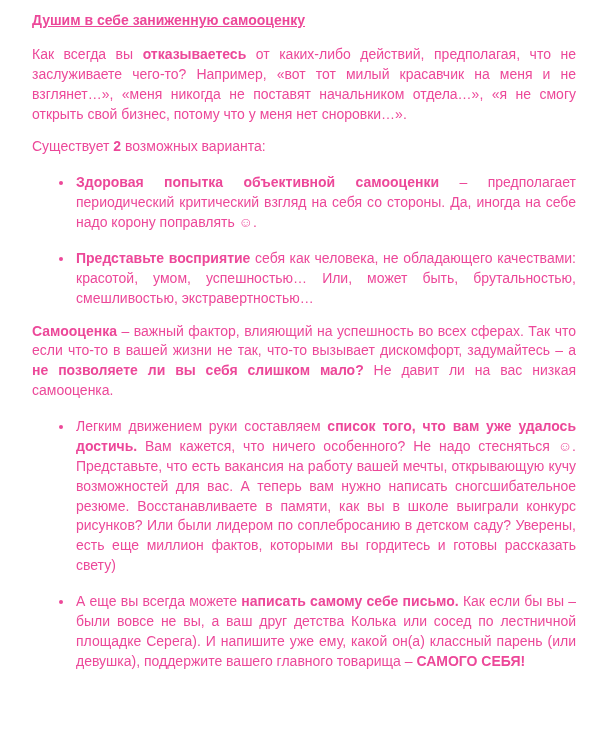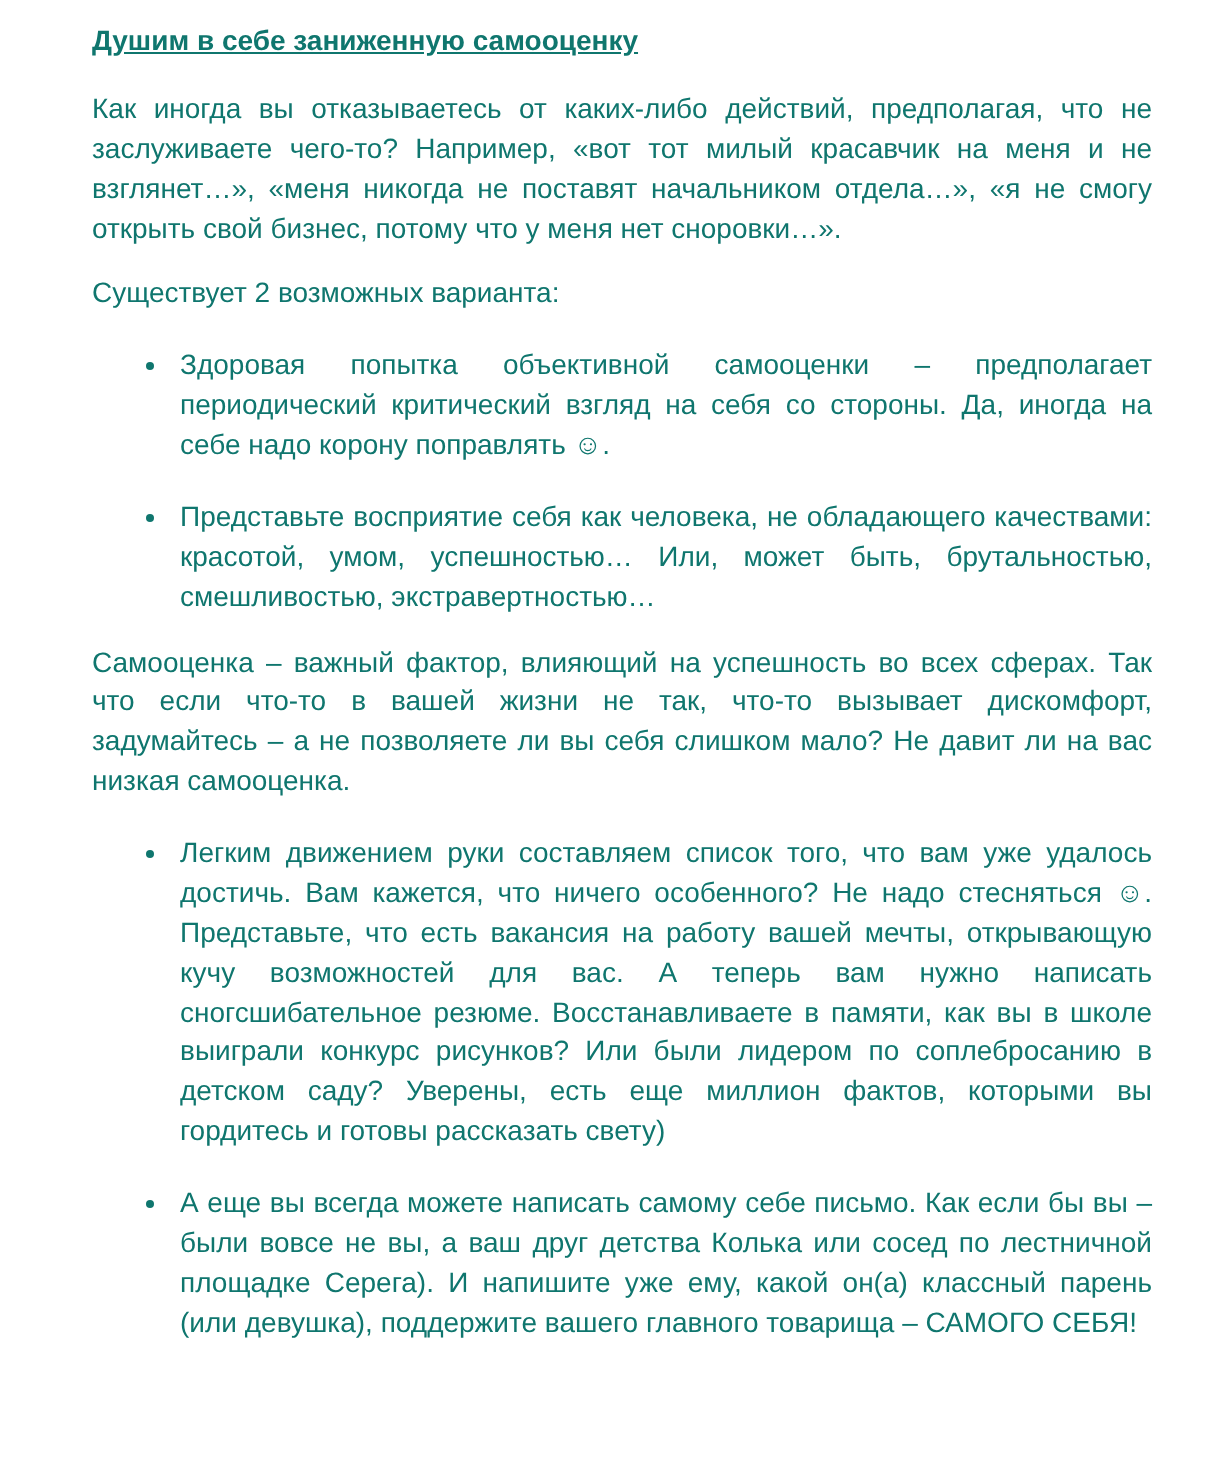--- a/index.html
+++ b/index.html
@@ -4,23 +4,23 @@
 <style>
   html, body {
     margin: 0;
     padding: 0;
     background: #ffffff;
   }
   .page {
     width: 606px;
     height: 739px;
     box-sizing: border-box;
-    padding: 11px 30px 16px 46px;
+    padding: 11px 30px 16px 32px;
     background: #ffffff;
-    color: #0f766e;
+    color: #ec4899;
     font-family: "Liberation Sans", "DejaVu Sans", sans-serif;
     font-size: 14px;
     line-height: 1.42;
     overflow: hidden;
   }
   .title {
     font-size: 14px;
     font-weight: bold;
     text-decoration: underline;
     margin: 0 0 14px 0;
@@ -33,29 +33,29 @@
   ul.bullets {
     margin: 0 0 13px 0;
     padding: 0 0 0 42px;
     list-style-type: disc;
   }
   ul.bullets li {
     text-align: justify;
     margin: 16px 0 2px 0;
     padding-left: 2px;
   }
-  b { font-weight: normal; }
+  b { font-weight: bold; }
 </style>
 </head>
 <body>
 
 <div class="page">
   <h1 class="title">Душим в себе заниженную самооценку</h1>
   <div id="doc-blocks">
-      <p class="para"><span>Как иногда вы </span><b>отказываетесь</b><span> от каких-либо действий, предполагая, что не заслуживаете чего-то? Например, «вот тот милый красавчик на меня и не взглянет…», «меня никогда не поставят начальником отдела…», «я не смогу открыть свой бизнес, потому что у меня нет сноровки…».</span></p>
+      <p class="para"><span>Как всегда вы </span><b>отказываетесь</b><span> от каких-либо действий, предполагая, что не заслуживаете чего-то? Например, «вот тот милый красавчик на меня и не взглянет…», «меня никогда не поставят начальником отдела…», «я не смогу открыть свой бизнес, потому что у меня нет сноровки…».</span></p>
       <p class="para"><span>Существует </span><b>2</b><span> возможных варианта:</span></p>
       <ul class="bullets">
         <li><b>Здоровая попытка объективной самооценки</b><span> – предполагает периодический критический взгляд на себя со стороны. Да, иногда на себе надо корону поправлять ☺.</span></li>
         <li><b>Представьте восприятие</b><span> себя как человека, не обладающего качествами: красотой, умом, успешностью… Или, может быть, брутальностью, смешливостью, экстравертностью…</span></li>
       </ul>
       <p class="para"><b>Самооценка</b><span> – важный фактор, влияющий на успешность во всех сферах. Так что если что-то в вашей жизни не так, что-то вызывает дискомфорт, задумайтесь – а </span><b>не позволяете ли вы себя слишком мало?</b><span> Не давит ли на вас низкая самооценка.</span></p>
       <ul class="bullets">
         <li><span>Легким движением руки составляем </span><b>список того, что вам уже удалось достичь.</b><span> Вам кажется, что ничего особенного? Не надо стесняться ☺. Представьте, что есть вакансия на работу вашей мечты, открывающую кучу возможностей для вас. А теперь вам нужно написать сногсшибательное резюме. Восстанавливаете в памяти, как вы в школе выиграли конкурс рисунков? Или были лидером по соплебросанию в детском саду? Уверены, есть еще миллион фактов, которыми вы гордитесь и готовы рассказать свету)</span></li>
         <li><span>А еще вы всегда можете </span><b>написать самому себе письмо.</b><span> Как если бы вы – были вовсе не вы, а ваш друг детства Колька или сосед по лестничной площадке Серега). И напишите уже ему, какой он(а) классный парень (или девушка), поддержите вашего главного товарища – </span><b>САМОГО СЕБЯ!</b></li>
       </ul>

